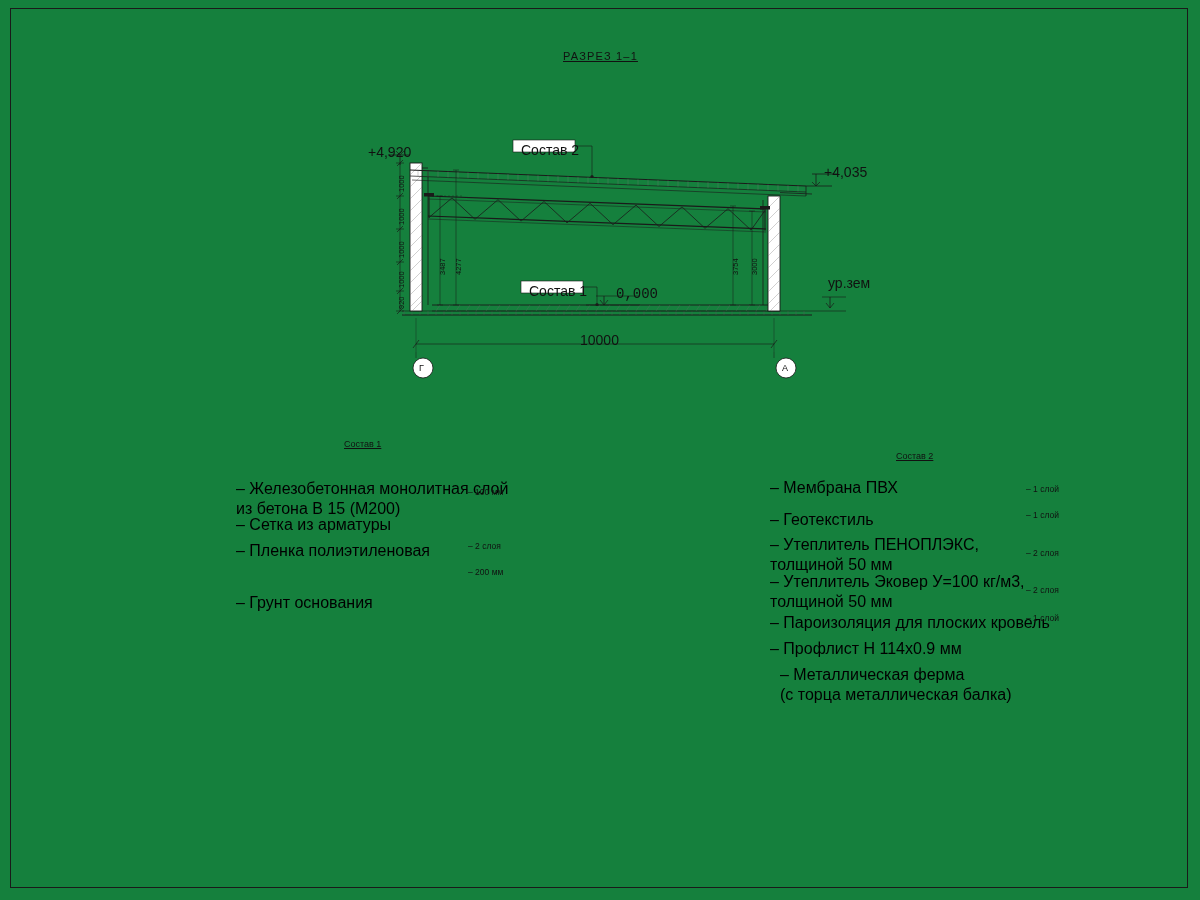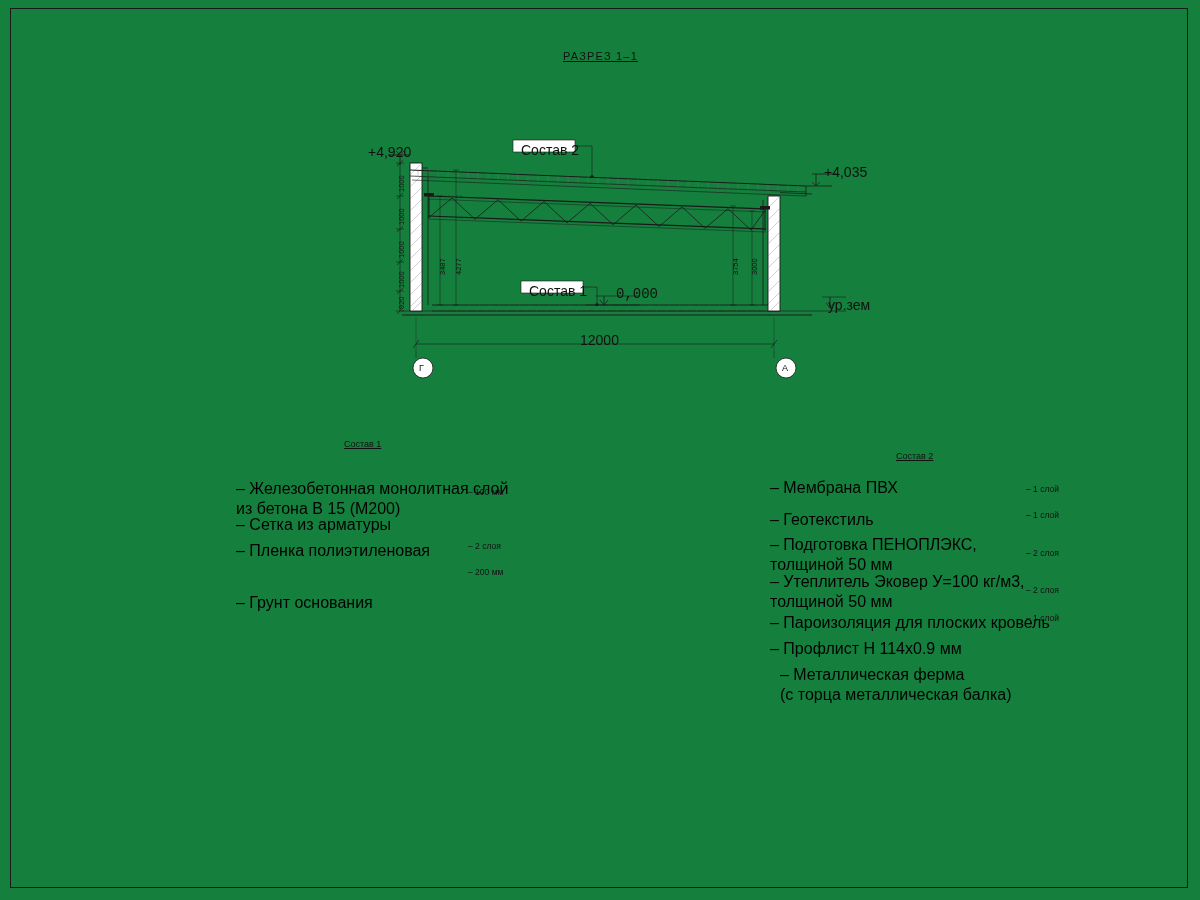--- a/index.html
+++ b/index.html
@@ -364,37 +364,37 @@
       <line x1="583" y1="287" x2="597" y2="287" stroke-width="0.6"></line>
       <line x1="597" y1="287" x2="597" y2="303" stroke-width="0.6"></line>
       <circle cx="597" cy="304.5" r="1.6" fill="#1a1a1a" stroke="none"></circle>
 
     </g>
   </svg>
 
   <div class="lbl" style="left:368px; top:144px;">+4,920</div>
   <div class="lbl" style="left:824px; top:164px;">+4,035</div>
   <div class="lbl" style="left:616px; top:286px;font-family:Liberation Mono, monospace;">0,000</div>
-  <div class="lbl" style="left:828px; top:297px;">ур.зем</div>
+  <div class="lbl" style="left:828px; top:275px;">ур.зем</div>
 
   <div class="lbl" style="left:521px; top:142px;">Состав 2</div>
   <div class="lbl" style="left:529px; top:283px;">Состав 1</div>
 
   <div class="v" style="left:397px; top:192px;">1000</div>
   <div class="v" style="left:397px; top:225px;">1000</div>
   <div class="v" style="left:397px; top:258px;">1000</div>
   <div class="v" style="left:397px; top:288px;">1000</div>
   <div class="v" style="left:397px; top:309px;">920</div>
 
   <div class="v" style="left:438px; top:275px;">3487</div>
   <div class="v" style="left:454px; top:275px;">4277</div>
   <div class="v" style="left:731px; top:275px;">3754</div>
   <div class="v" style="left:750px; top:275px;">3000</div>
 
-  <div class="lbl" style="left:580px; top:332px;">12000</div>
+  <div class="lbl" style="left:580px; top:332px;">10000</div>
 
   <div class="lbl" style="left:419px; top:363px; font-size:9px;">Г</div>
   <div class="lbl" style="left:782px; top:363px; font-size:9px;">А</div>
 
   <div class="spec-title" style="left:344px; top:439px;">Состав 1</div>
 
   <div class="spec-row" style="left:236px; top:479px;">
     <div>– Железобетонная  монолитная слой</div>
     <div>из бетона B 15 (М200)</div>
   </div>
@@ -423,21 +423,21 @@
     <div>– Мембрана ПВХ</div>
   </div>
   <div class="spec-qty" style="left:1026px; top:484px;">– 1 слой</div>
 
   <div class="spec-row" style="left:770px; top:510px;">
     <div>– Геотекстиль</div>
   </div>
   <div class="spec-qty" style="left:1026px; top:510px;">– 1 слой</div>
 
   <div class="spec-row" style="left:770px; top:535px;">
-    <div>– Подготовка ПЕНОПЛЭКС,</div>
+    <div>– Утеплитель ПЕНОПЛЭКС,</div>
     <div>толщиной 50 мм</div>
   </div>
   <div class="spec-qty" style="left:1026px; top:548px;">– 2 слоя</div>
 
   <div class="spec-row" style="left:770px; top:572px;">
     <div>– Утеплитель Эковер У=100 кг/м3,</div>
     <div>толщиной 50 мм</div>
   </div>
   <div class="spec-qty" style="left:1026px; top:585px;">– 2 слоя</div>
 

